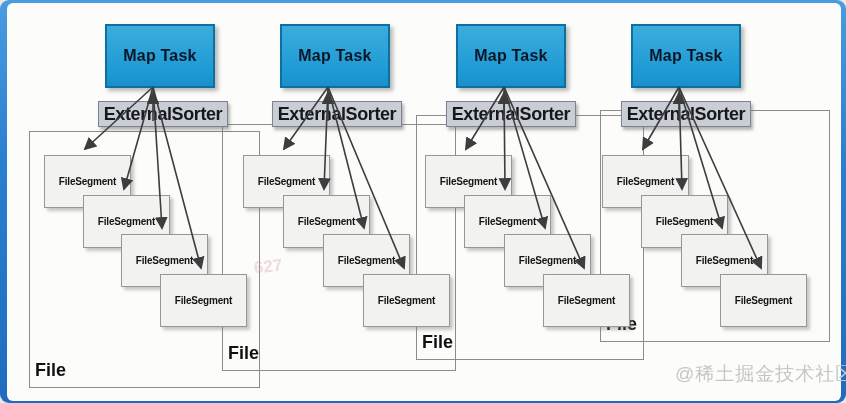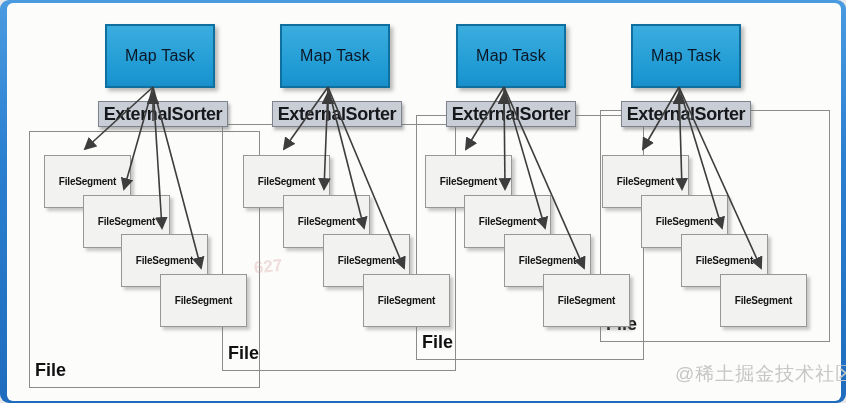--- a/index.html
+++ b/index.html
@@ -13,21 +13,21 @@
     position:absolute;left:7px;top:3px;right:5px;bottom:2px;
     background:#fcfcfb;border-radius:6px;
   }
   .abs{position:absolute;box-sizing:border-box;}
   .map-task{
     width:110px;height:64px;top:21px;
     background:linear-gradient(180deg,#3badde,#1b97d2 85%,#1a8fc9);
     border:2px solid #0f6f9f;
     box-shadow:3px 3px 4px rgba(100,100,100,.45);
     display:flex;align-items:center;justify-content:center;
-    font-weight:normal;font-size:16px;color:#0b1726;letter-spacing:.2px;
+    font-weight:bold;font-size:16px;color:#0b1726;letter-spacing:.2px;
   }
   .sorter{
     height:26px;top:98px;width:130px;
     background:#c9cdd5;border:1.5px solid #7d828c;
     box-shadow:2px 3px 3px rgba(110,110,110,.5);
     display:flex;align-items:center;justify-content:center;
     font-weight:bold;font-size:18px;color:#17181c;letter-spacing:-0.4px;
     white-space:nowrap;
   }
   .file-box{

